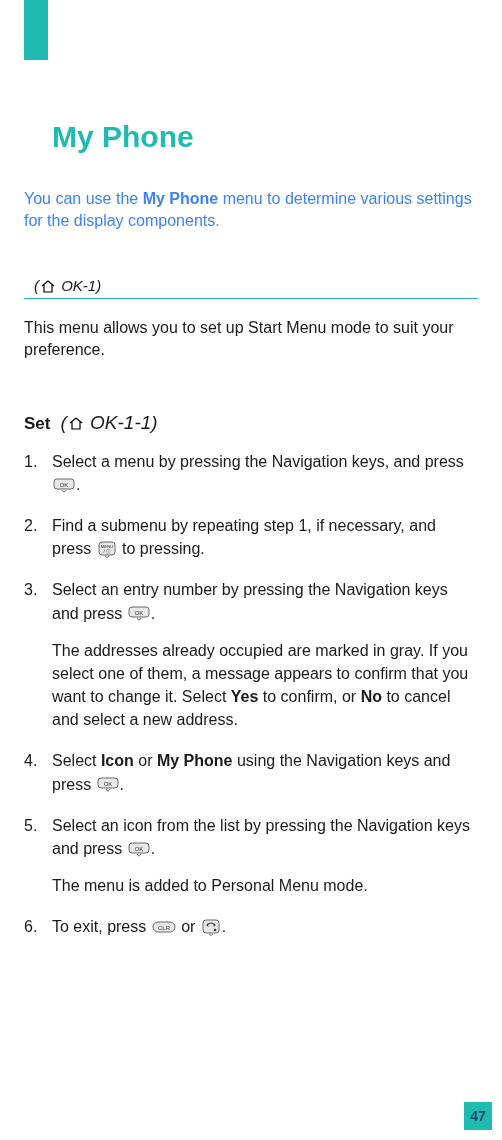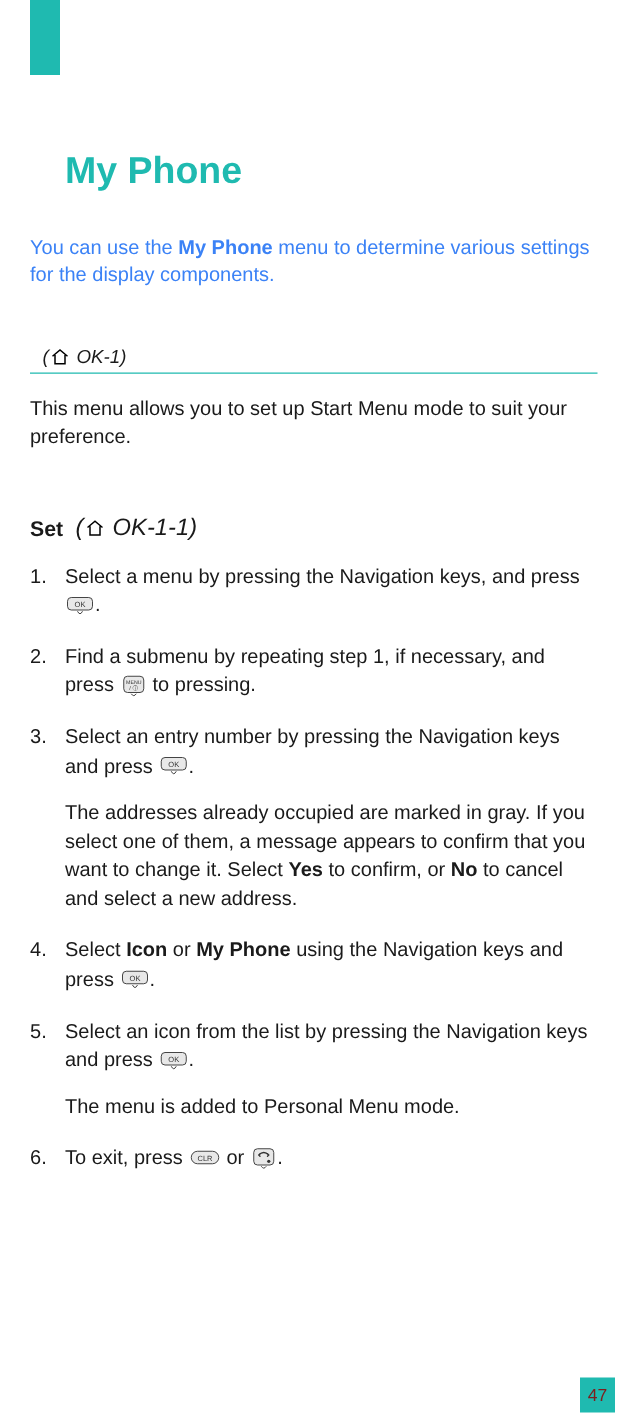--- a/index.html
+++ b/index.html
@@ -19,25 +19,26 @@
     height: 60px;
     background: #1fbab0;
   }
   .page-num {
     position: absolute;
     bottom: 10px;
     right: 10px;
     width: 28px;
     height: 28px;
     background: #1fbab0;
-    color: #7f1d1d;
+    color: #0c4a6e;
     font-size: 14px;
     display: flex;
     align-items: center;
     justify-content: center;
+    font-weight: bold;
   }
   .content {
     padding: 120px 24px 40px 24px;
   }
   h1.title {
     color: #1fbab0;
     font-size: 30px;
     font-weight: bold;
     margin-left: 28px;
     margin-bottom: 34px;

